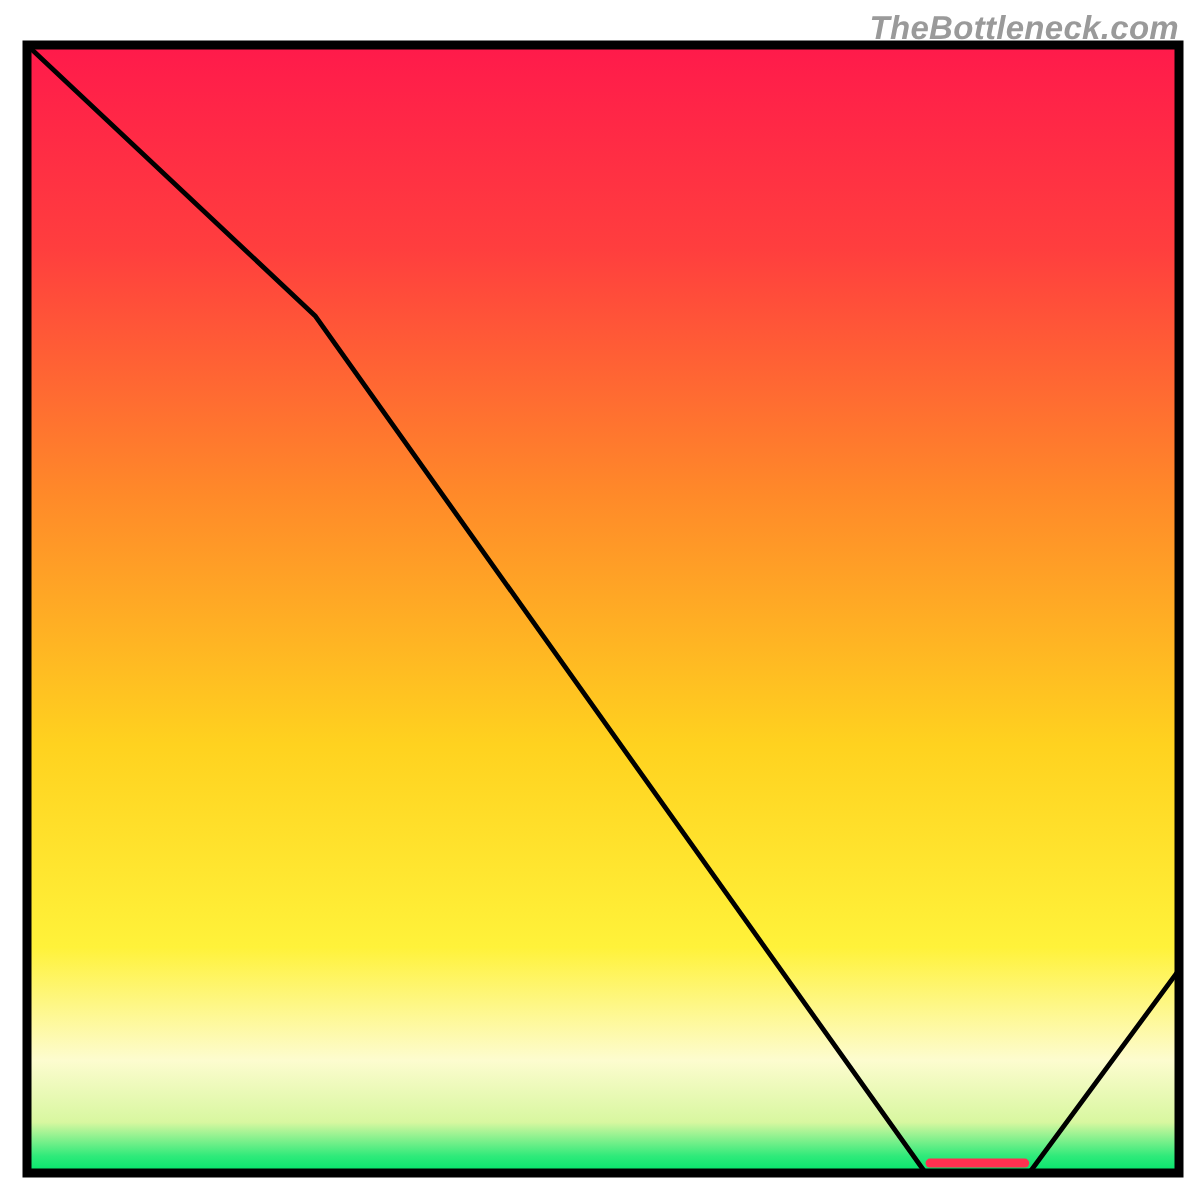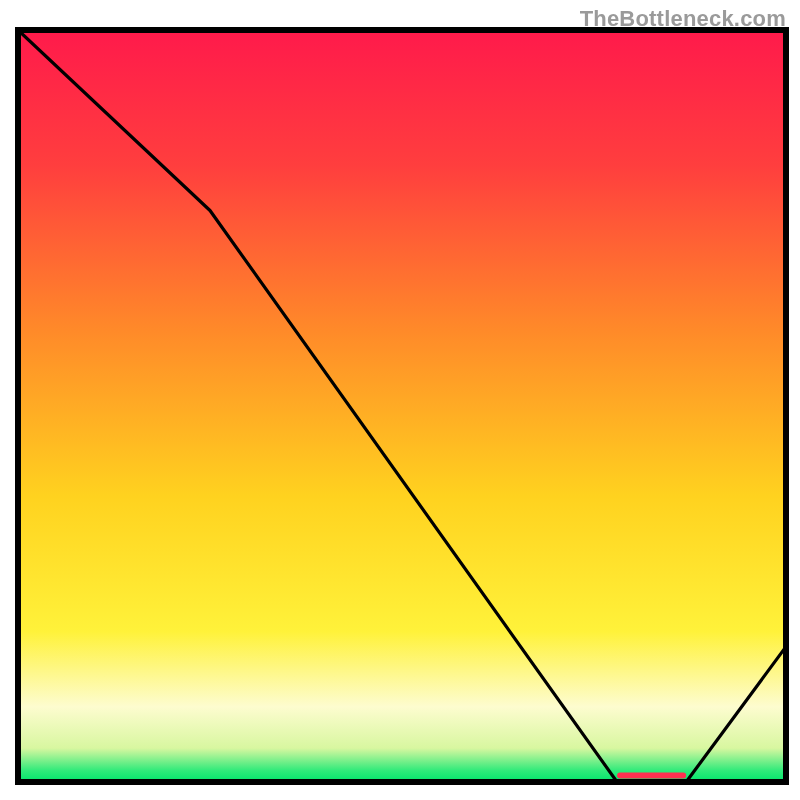--- a/index.html
+++ b/index.html
@@ -8,20 +8,21 @@
     width: 800px;
     height: 800px;
     background: #ffffff;
     font-family: Arial, Helvetica, sans-serif;
     overflow: hidden;
   }
   .stage {
     position: relative;
     width: 800px;
     height: 576px;
+    font-style: italic;
   }
   .watermark {
     position: absolute;
     top: 6px;
     right: 14px;
     font-size: 22px;
     font-weight: 600;
     color: #9a9a9a;
     letter-spacing: 0.2px;
     user-select: none;

